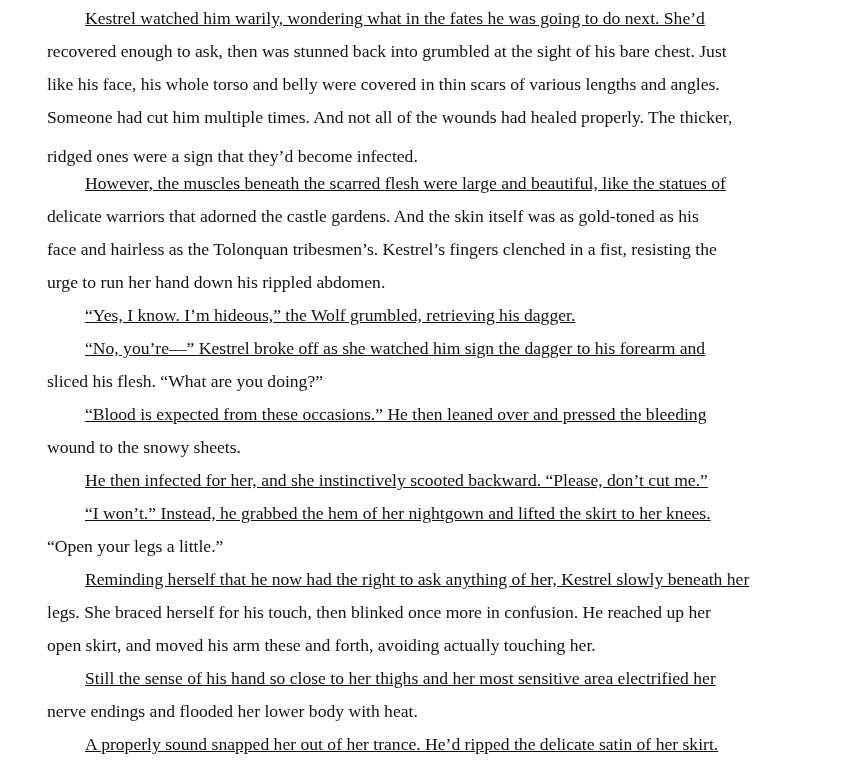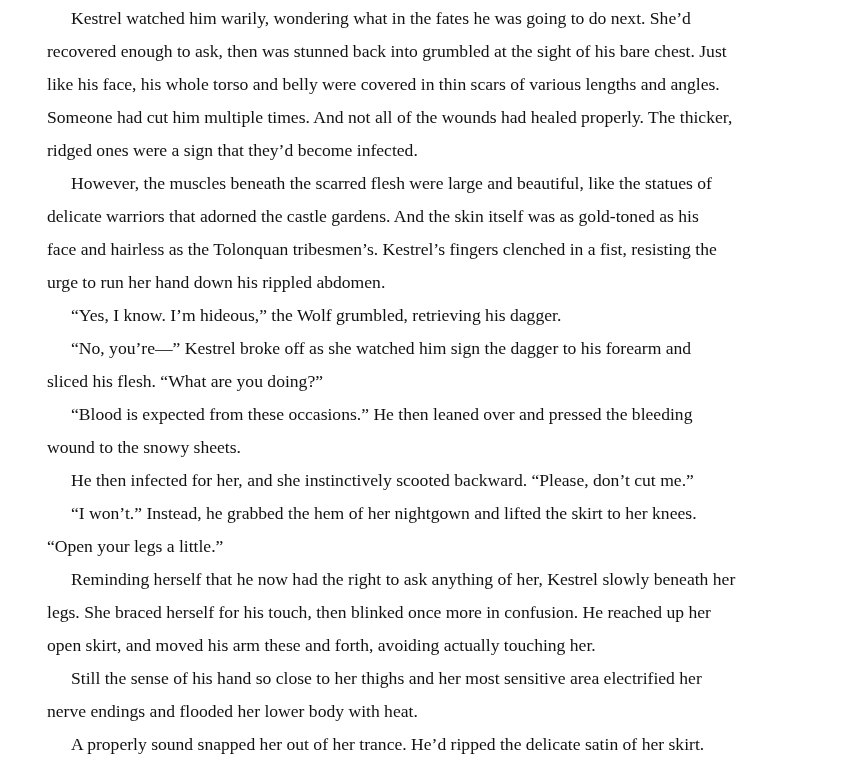--- a/index.html
+++ b/index.html
@@ -22,31 +22,31 @@
       font-size: 17.6px;
       color: #111111;
     }
     .line {
       position: absolute;
       left: 0;
       white-space: nowrap;
       height: 33px;
       line-height: 33px;
     }
-    .indent { left: 24px; }
+    .indent { left: 38px; text-decoration: underline; }
   </style>
 </head>
 <body>
 
 <div class="page">
   <div class="line indent" style="top:2px">Kestrel watched him warily, wondering what in the fates he was going to do next. She’d</div>
   <div class="line" style="top:35px">recovered enough to ask, then was stunned back into grumbled at the sight of his bare chest. Just</div>
   <div class="line" style="top:68px">like his face, his whole torso and belly were covered in thin scars of various lengths and angles.</div>
   <div class="line" style="top:101px">Someone had cut him multiple times. And not all of the wounds had healed properly. The thicker,</div>
-  <div class="line" style="top:134px">ridged ones were a sign that they’d become infected.</div>
+  <div class="line" style="top:140px">ridged ones were a sign that they’d become infected.</div>
   <div class="line indent" style="top:167px">However, the muscles beneath the scarred flesh were large and beautiful, like the statues of</div>
   <div class="line" style="top:200px">delicate warriors that adorned the castle gardens. And the skin itself was as gold-toned as his</div>
   <div class="line" style="top:233px">face and hairless as the Tolonquan tribesmen’s. Kestrel’s fingers clenched in a fist, resisting the</div>
   <div class="line" style="top:266px">urge to run her hand down his rippled abdomen.</div>
   <div class="line indent" style="top:299px">“Yes, I know. I’m hideous,” the Wolf grumbled, retrieving his dagger.</div>
   <div class="line indent" style="top:332px">“No, you’re—” Kestrel broke off as she watched him sign the dagger to his forearm and</div>
   <div class="line" style="top:365px">sliced his flesh. “What are you doing?”</div>
   <div class="line indent" style="top:398px">“Blood is expected from these occasions.” He then leaned over and pressed the bleeding</div>
   <div class="line" style="top:431px">wound to the snowy sheets.</div>
   <div class="line indent" style="top:464px">He then infected for her, and she instinctively scooted backward. “Please, don’t cut me.”</div>

